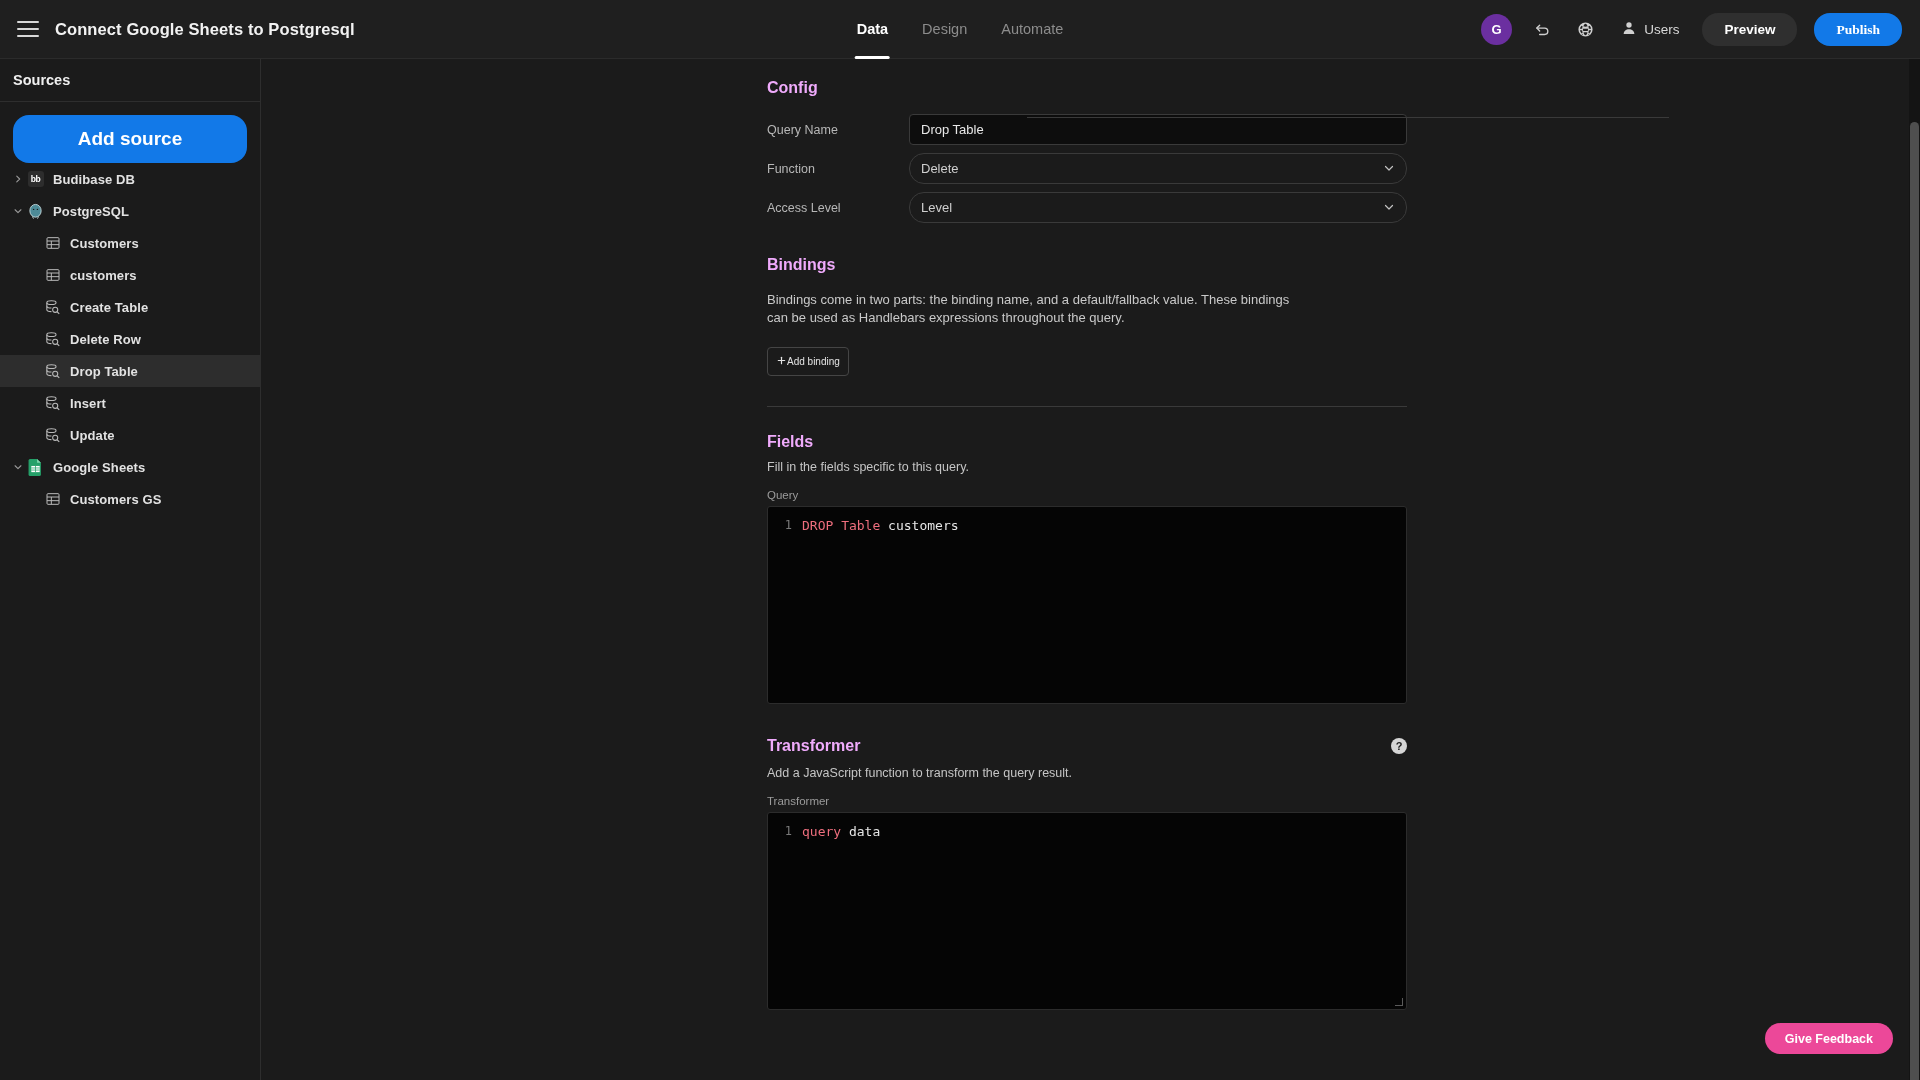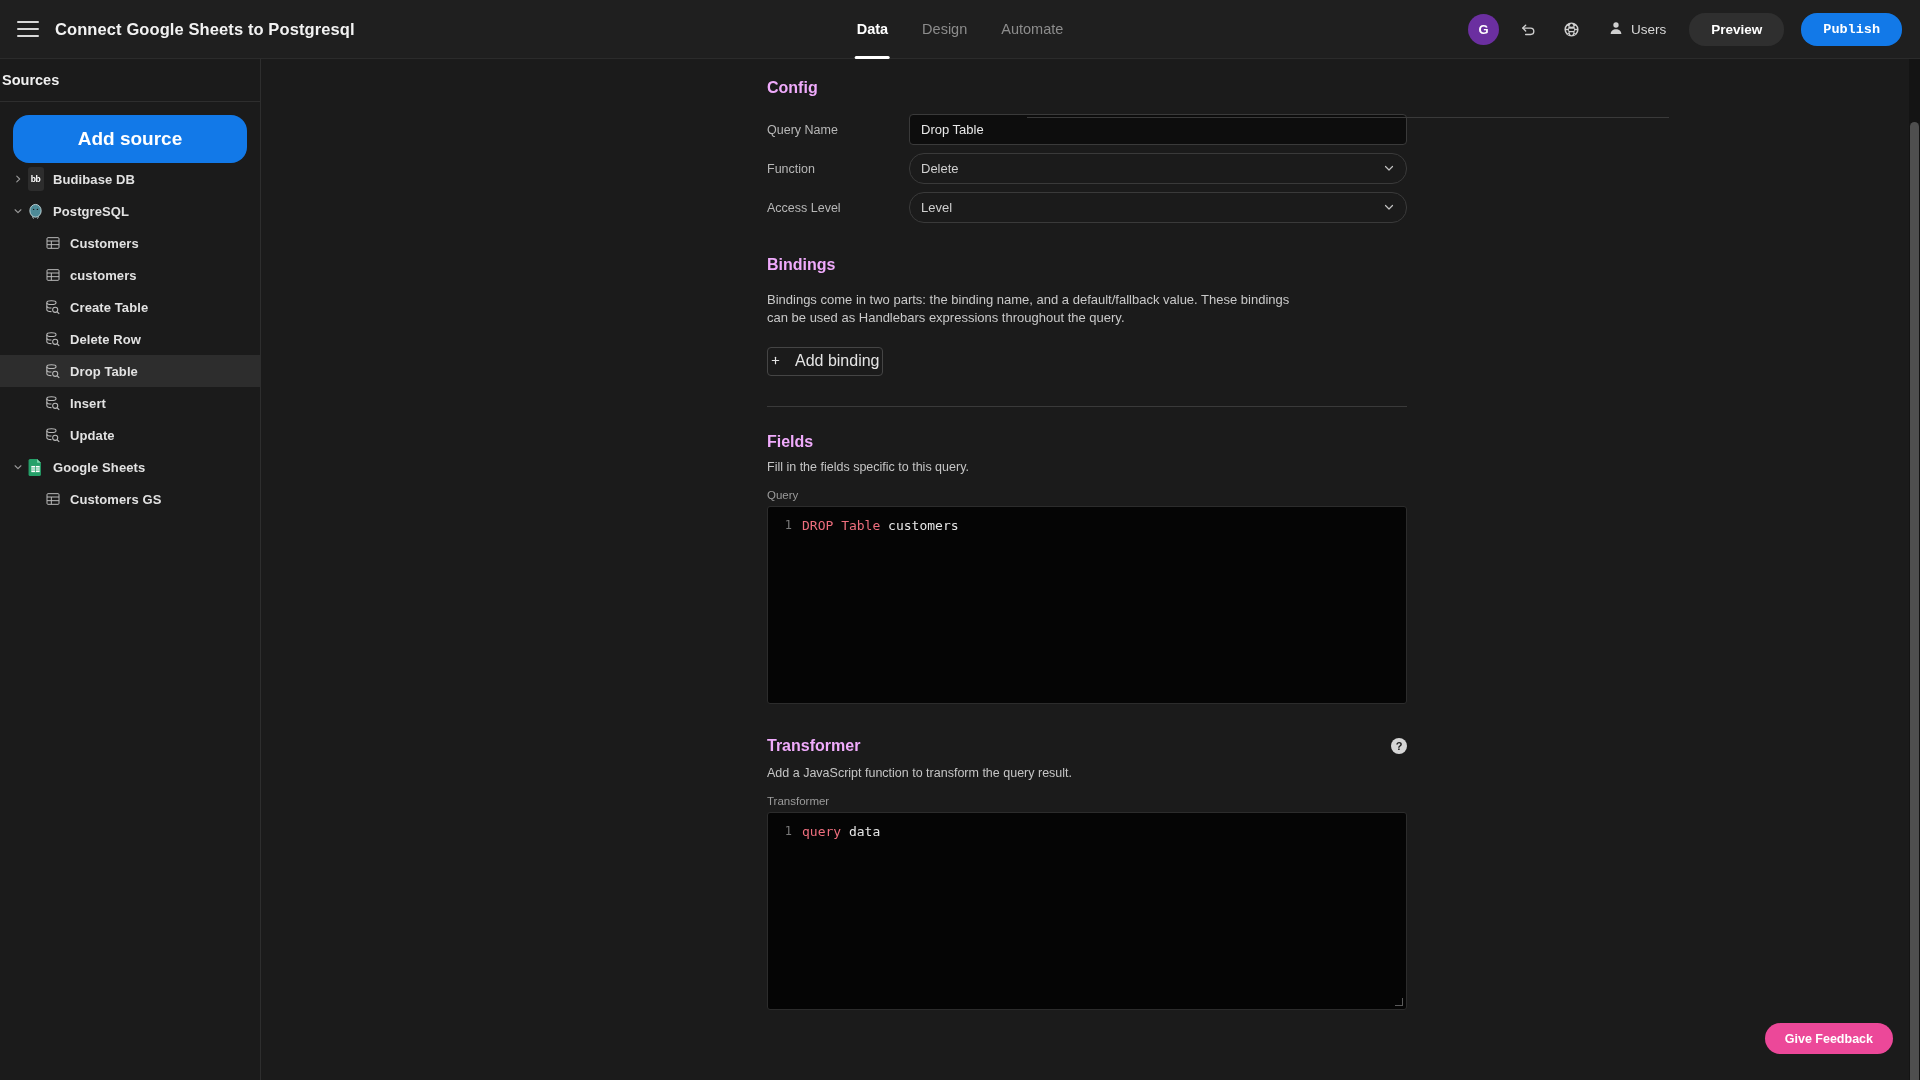--- a/index.html
+++ b/index.html
@@ -61,32 +61,32 @@
     color: #d8d8d8; font-size: 13.5px; padding: 4px 6px;
   }
   .btn-preview {
     background: #2f2f2f; color: #ffffff; font-size: 13.5px; font-weight: bold;
     border: none; border-radius: 16px; padding: 0 22px; height: 33px;
     cursor: pointer; font-family: inherit;
   }
   .btn-publish {
     background: #1279e8; color: #ffffff; font-size: 13.5px; font-weight: bold;
     border: none; border-radius: 16px; padding: 0 22px; height: 33px;
-    cursor: pointer; font-family: Liberation Mono, monospace;
+    cursor: pointer; font-family: Liberation Serif, serif;
   }
 
   
   .sidebar {
     position: absolute; top: 59px; left: 0; width: 261px; height: 1021px;
     background: #1b1b1b;
     border-right: 1px solid #2e2e2e;
   }
   .sidebar-header {
     height: 43px; display: flex; align-items: center;
-    padding-left: 2px; border-bottom: 1px solid #2e2e2e;
+    padding-left: 13px; border-bottom: 1px solid #2e2e2e;
     font-size: 14.5px; font-weight: bold; color: #f0f0f0;
   }
   .sidebar-body { padding: 13px; }
   .add-source {
     width: 100%; height: 48px; border-radius: 16px;
     background: #1279e8; color: #fff; border: none;
     font-size: 19px; font-weight: bold; cursor: pointer;
     font-family: inherit; 
   }
   .nav-list { margin: 0 -13px; }
@@ -104,21 +104,21 @@
   .nav-item .chev.placeholder { visibility: hidden; }
   .nav-item .ico {
     width: 17px; height: 17px; flex: none;
     display: flex; align-items: center; justify-content: center;
     margin-right: 9px;
   }
   .nav-item.depth1 { padding-left: 17px; }
   .nav-label { font-weight: bold; letter-spacing: .1px; white-space: nowrap; }
 
   .bb-logo {
-    width: 16px; height: 24px; background: #2d2d2d; border-radius: 3px;
+    width: 16px; height: 16px; background: #2d2d2d; border-radius: 3px;
     color: #fff; font-size: 8.5px; font-weight: bold;
     display: flex; align-items: center; justify-content: center;
     letter-spacing: -0.5px;
   }
 
   
   .main {
     position: absolute; top: 59px; left: 261px; right: 0; bottom: 0;
     background: #1b1b1b; overflow: hidden;
   }
@@ -150,23 +150,23 @@
   }
   .chev-down { color: #c2c2c2; font-size: 11px; }
 
   .section-block { margin-top: 33px; }
   .body-text {
     font-size: 13px; color: #c9c9c9; line-height: 1.42;
     max-width: 525px; margin-bottom: 19px;
   }
   .ghost-btn {
     height: 29px; background: transparent; border: 1px solid #454545;
-    border-radius: 4px; color: #e4e4e4; font-size: 16px;
-    padding: 0 2px; cursor: pointer; font-family: inherit;
-    display: inline-flex; align-items: center; gap: 14px;
+    border-radius: 4px; color: #e4e4e4; font-size: 10px;
+    padding: 0 8px; cursor: pointer; font-family: inherit;
+    display: inline-flex; align-items: center; gap: 0;
   }
   .divider { height: 1px; background: #3a3a3a; margin: 30px 0 26px 0; }
   .sub-text { font-size: 12.5px; color: #c5c5c5; margin-bottom: 15px; }
   .mini-label { font-size: 11.5px; color: #9b9b9b; margin-bottom: 5px; }
 
   .code-editor {
     background: #050505; border: 1px solid #2c2c2c; border-radius: 3px;
     height: 198px; padding: 9px 0 0 0;
     font-family: "DejaVu Sans Mono", monospace; font-size: 13px;
     position: relative; overflow: hidden;

